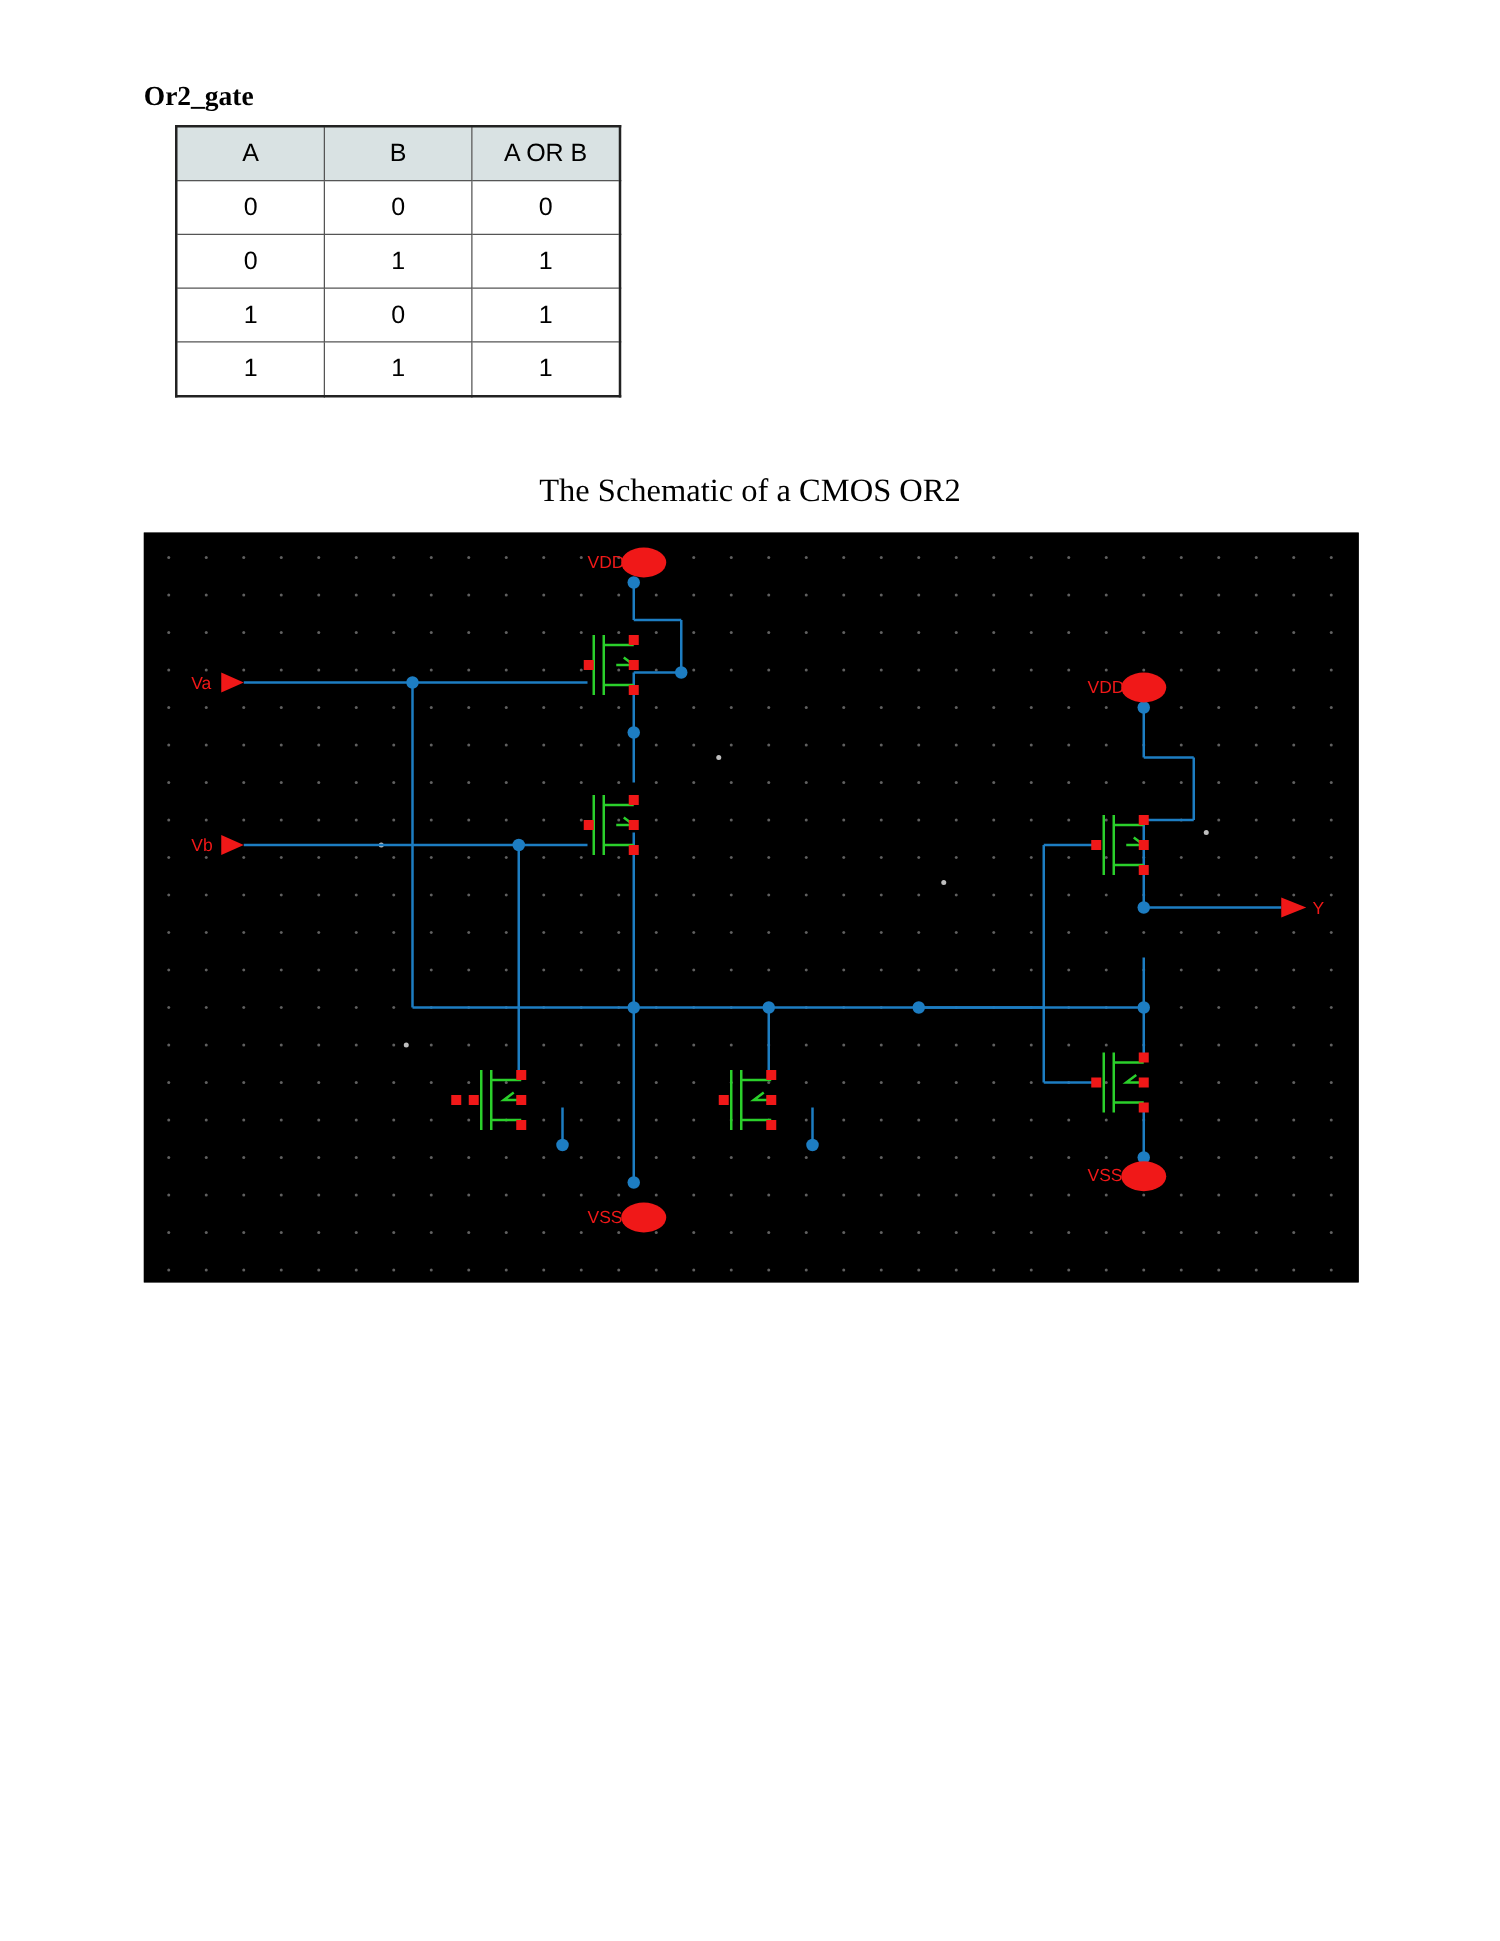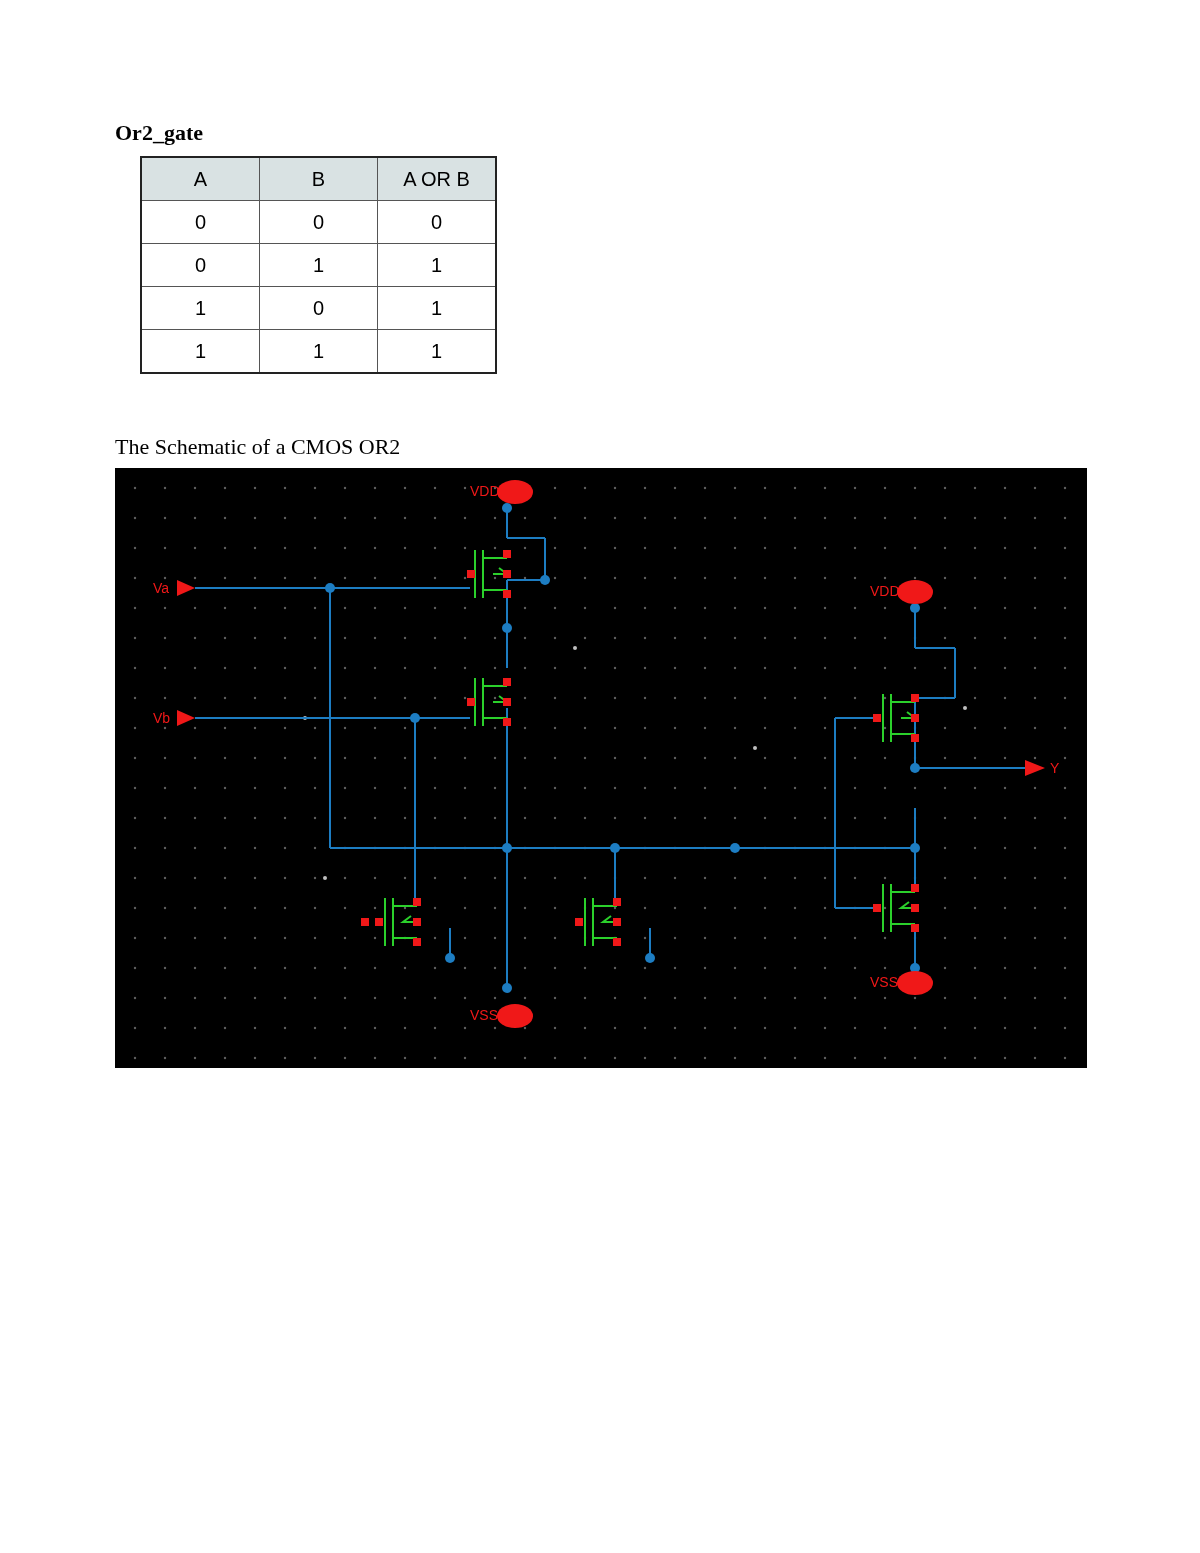--- a/index.html
+++ b/index.html
@@ -6,21 +6,21 @@
     margin: 0;
     padding: 0;
     background: #fff;
     font-family: "Times New Roman", Times, serif;
     color: #000;
   }
   .page {
     width: 1200px;
     min-height: 1553px;
     box-sizing: border-box;
-    padding: 120px 115px 0 115px;
+    padding: 64px 115px 0 115px;
   }
   .title {
     font-size: 22px;
     font-weight: bold;
     margin-bottom: 10px;
   }
   .subtitle {
     font-size: 22px;
     font-weight: normal;
     margin-bottom: 12px;
@@ -42,22 +42,23 @@
   }
   .truth-table td {
     font-size: 20px;
     text-align: center;
     width: 115px;
     height: 40px;
     border: 1px solid #555;
   }
   .spacer1 { height: 60px; }
   .schem-caption {
-    font-size: 22px;
-    margin-bottom: 8px;
+    font-size: 26px;
+    margin-bottom: 18px;
+    text-align: center;
   }
   .schematic {
     display: block;
     background: #000;
     width: 972px;
     height: 600px;
   }
   
   .wire { stroke: #1d7dc2; stroke-width: 2; fill: none; }
   .node { fill: #1d7dc2; }

